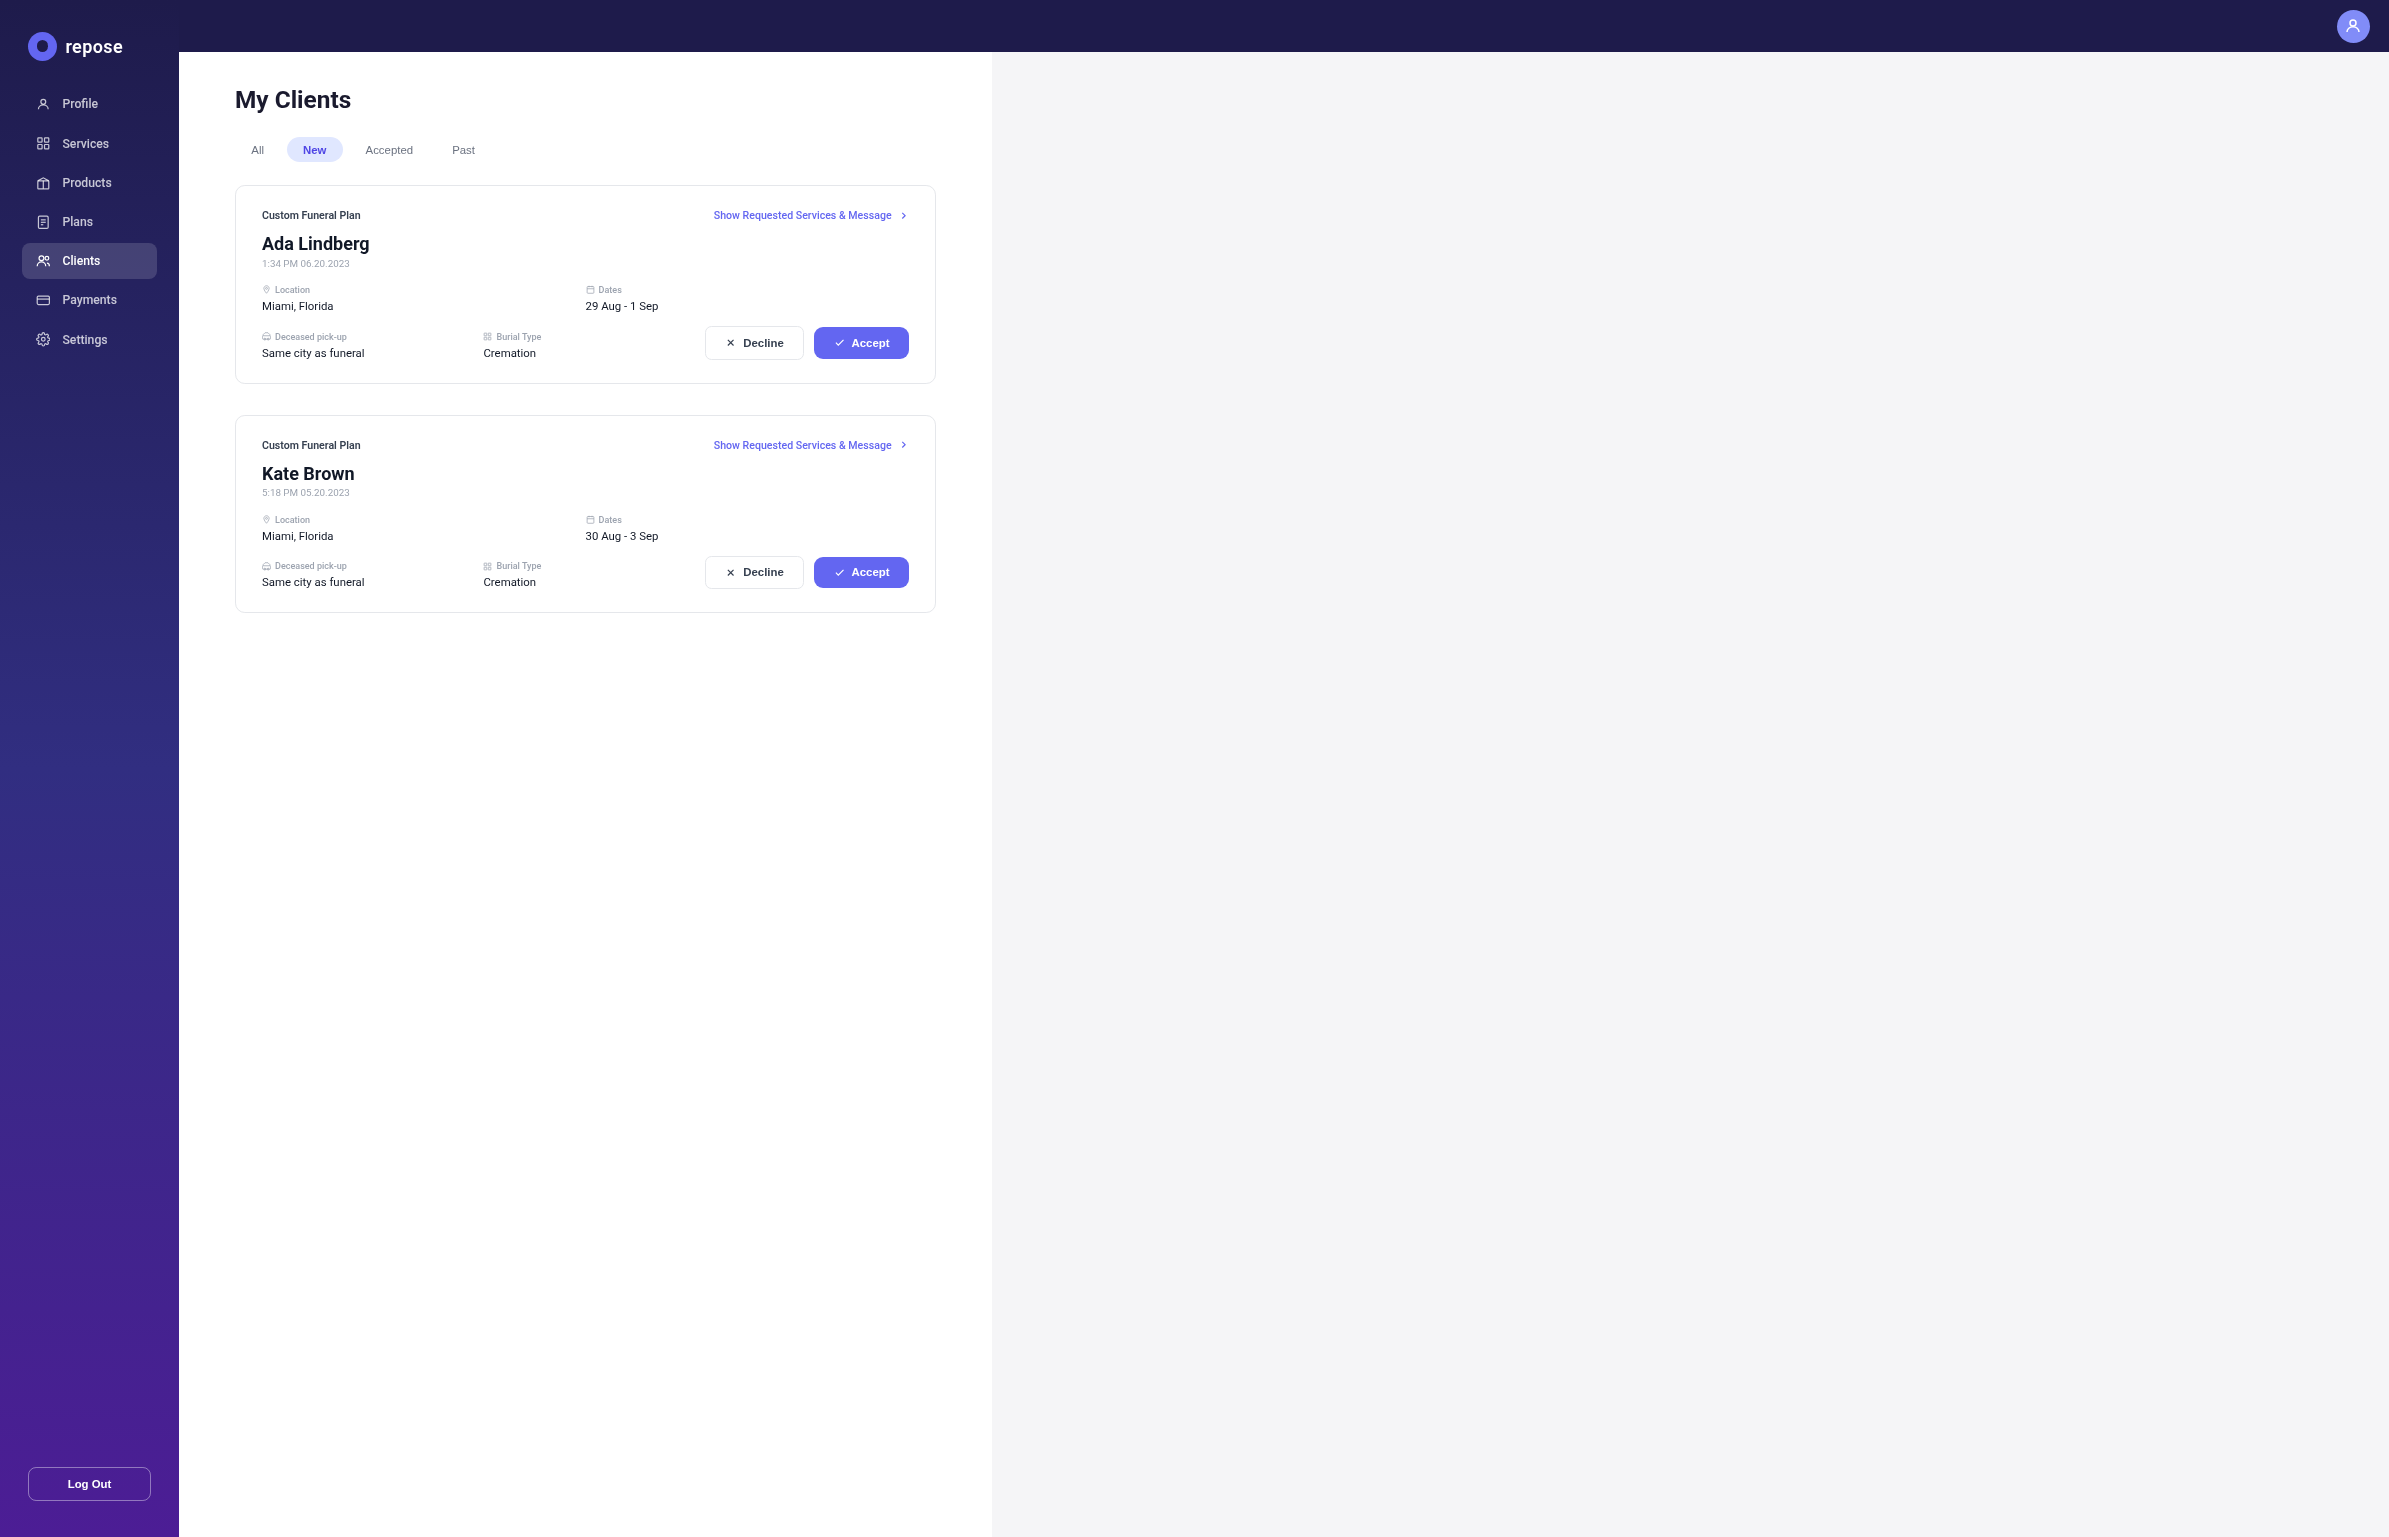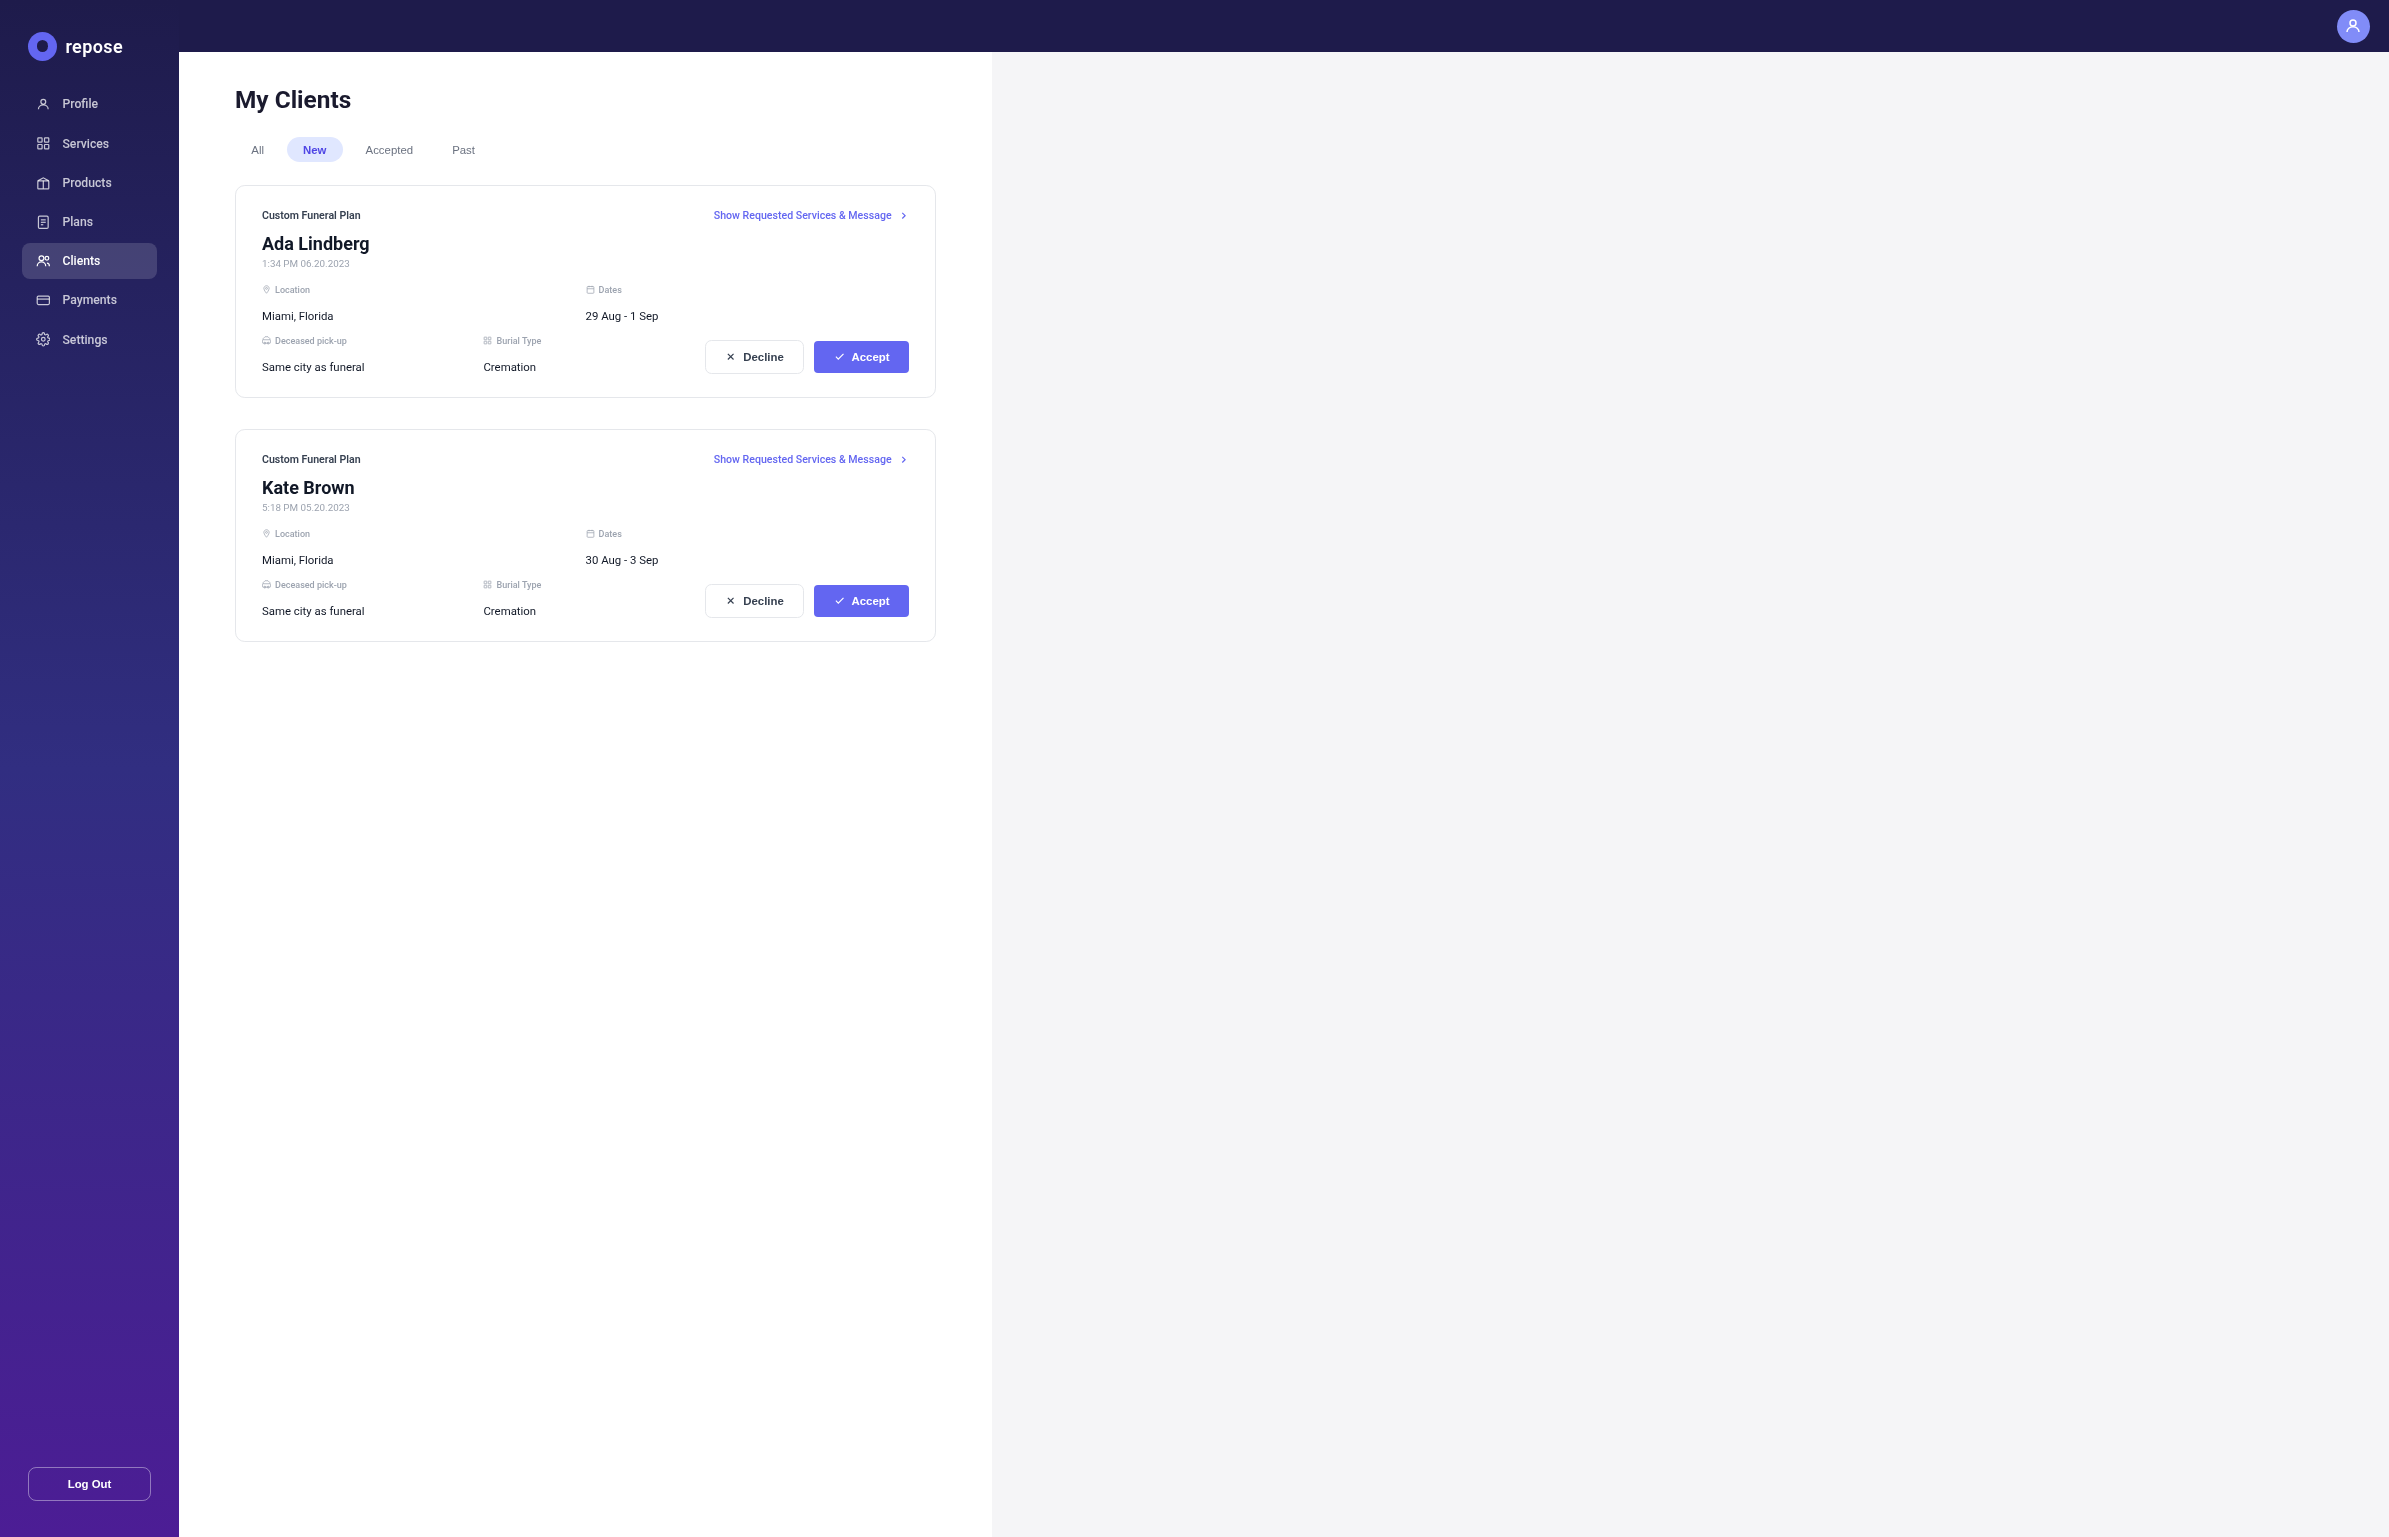--- a/index.html
+++ b/index.html
@@ -226,21 +226,21 @@
 
     .client-time {
       font-size: 9.8px;
       color: #9ca3af;
       margin-bottom: 16.3px;
     }
 
     .detail-group {
       display: flex;
       flex-direction: column;
-      gap: 14px;
+      gap: 4px;
     }
 
     .detail-label {
       font-size: 9px;
       color: #9ca3af;
       display: flex;
       align-items: center;
       gap: 4.1px;
       font-weight: 500;
     }
@@ -267,21 +267,21 @@
       color: #374151;
       cursor: pointer;
       display: flex;
       align-items: center;
       gap: 6.5px;
     }
 
     .accept-btn {
       padding: 9.8px 19.5px;
       border: none;
-      border-radius: 4px;
+      border-radius: 9px;
       background: #6366f1;
       font-size: 11.4px;
       font-weight: 600;
       color: white;
       cursor: pointer;
       display: flex;
       align-items: center;
       gap: 6.5px;
     }
 

